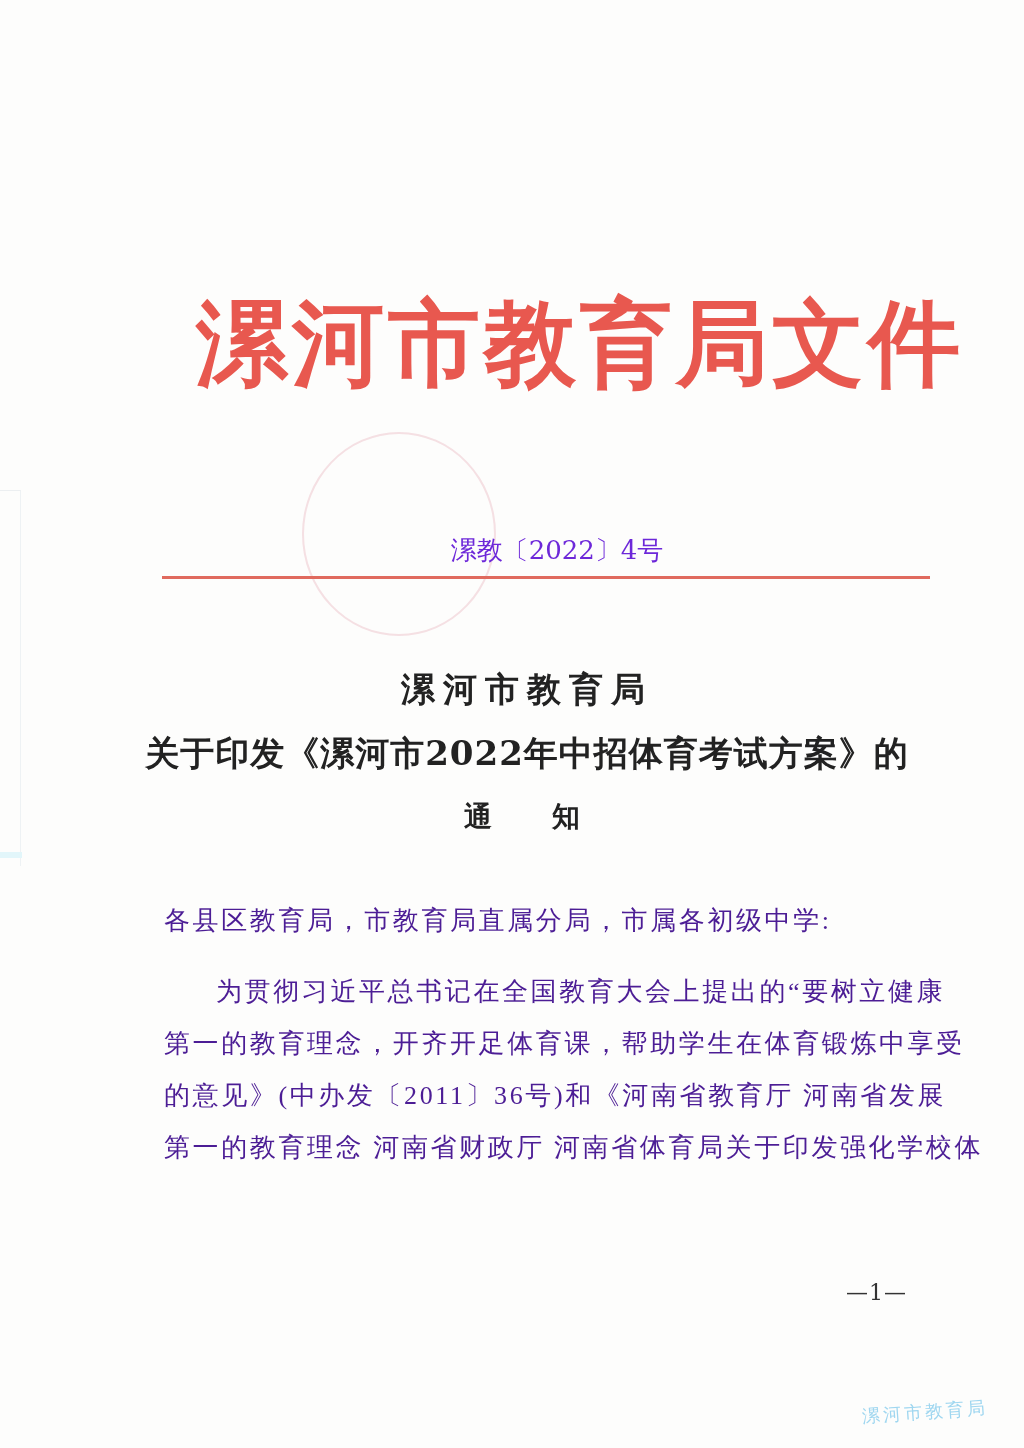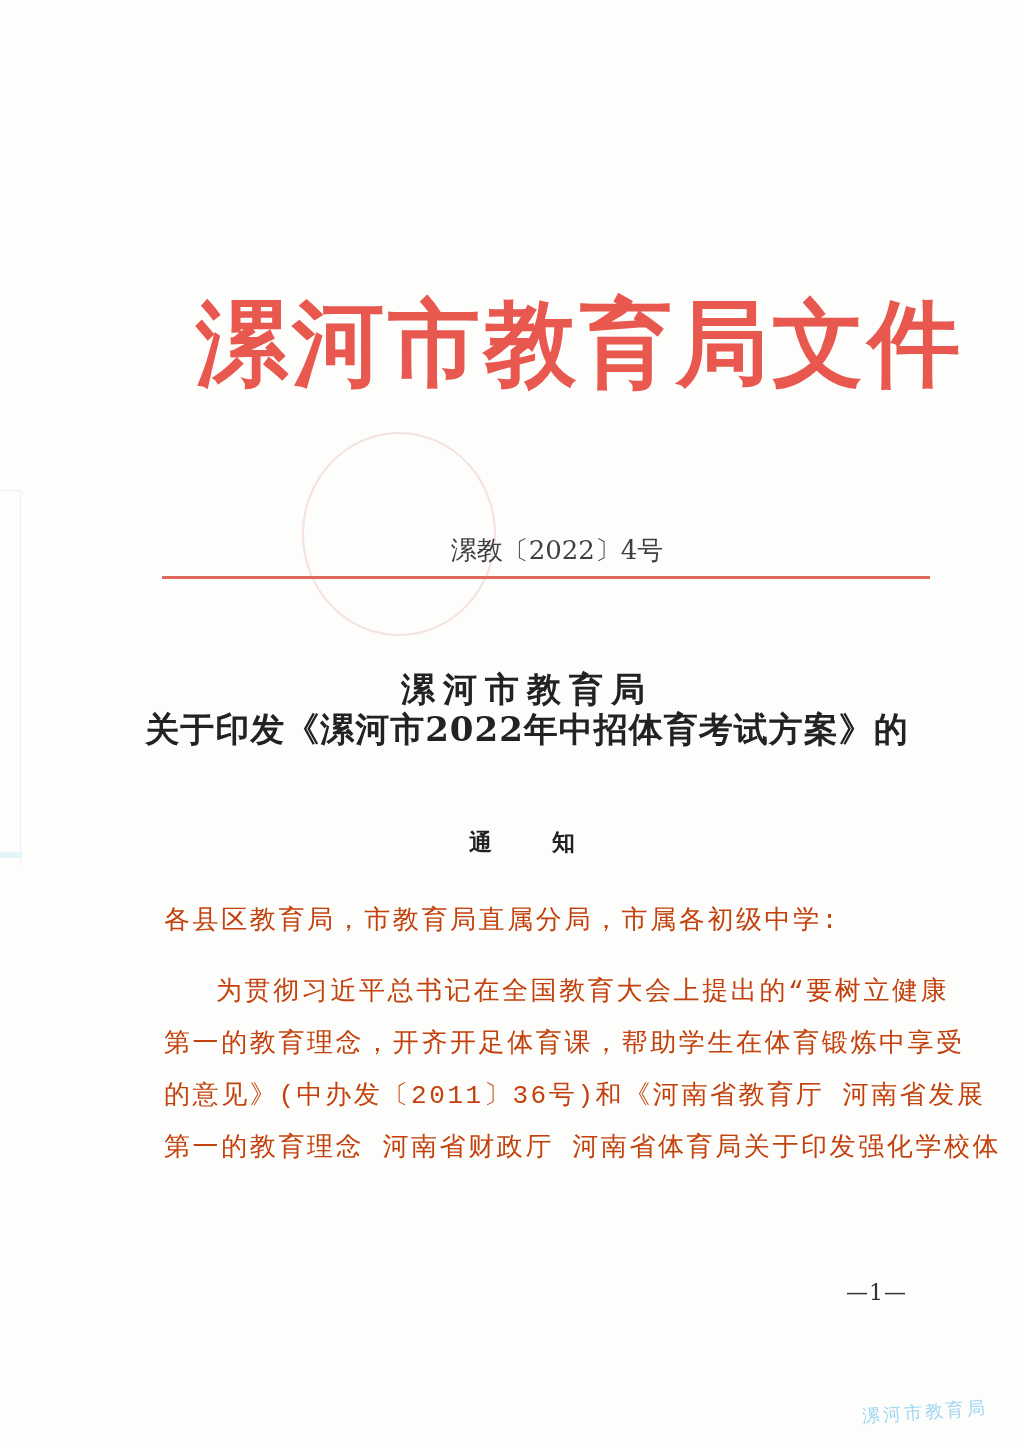--- a/index.html
+++ b/index.html
@@ -16,37 +16,37 @@
     letter-spacing: 4px; white-space: nowrap;
     font-family: "DejaVu Serif", "Liberation Serif", serif;
     transform: scaleY(1.02);
   }
   .seal {
     position: absolute; left: 302px; top: 432px; width: 190px; height: 200px;
     border: 2px solid rgba(230, 170, 180, 0.35); border-radius: 50%;
   }
   .doc-number {
     position: absolute; left: 0; right: 0; top: 530px; text-align: center;
-    font-size: 26px; line-height: 40px; color: #404040; padding-left: 90px;
+    font-size: 26px; line-height: 40px; color: #6d28d9; padding-left: 90px;
   }
   .red-rule {
     position: absolute; left: 162px; top: 576px; width: 768px; height: 3px;
     background: #e06a5e;
   }
   .title {
     position: absolute; left: 0; right: 0; text-align: center;
     font-weight: bold; color: #222; white-space: nowrap;
   }
   .title-1 { top: 664px; font-size: 34px; line-height: 50px; letter-spacing: 8px; padding-left: 30px; }
-  .title-2 { top: 704px; font-size: 34px; line-height: 50px; letter-spacing: 1px; padding-left: 30px; }
-  .title-3 { top: 817px; font-size: 23px; line-height: 50px; letter-spacing: 60px; padding-left: 80px; }
+  .title-2 { top: 728px; font-size: 34px; line-height: 50px; letter-spacing: 1px; padding-left: 30px; }
+  .title-3 { top: 792px; font-size: 28px; line-height: 50px; letter-spacing: 60px; padding-left: 80px; }
   .body-text {
     position: absolute; left: 164px; width: 770px;
-    font-size: 26px; line-height: 52px; color: #c2410c;
-    font-family: Liberation Mono, monospace;
+    font-size: 26px; line-height: 52px; color: #4c1d95;
+    font-family: Liberation Serif, serif;
   }
   .salutation { top: 895px; }
   .paragraph { top: 966px; }
   .line { display: block; white-space: nowrap; letter-spacing: 2.6px; }
   .indent { padding-left: 52px; }
   .page-number {
     position: absolute; left: 846px; top: 1280px; font-size: 22px; color: #333;
     letter-spacing: 1px;
   }
   .handwriting {

